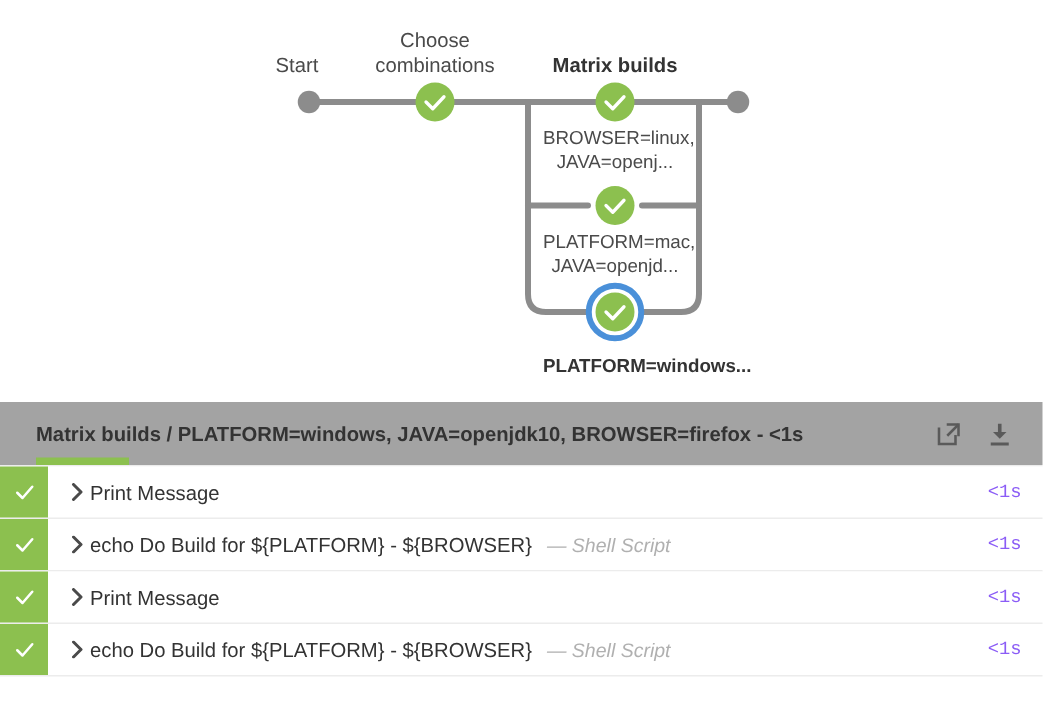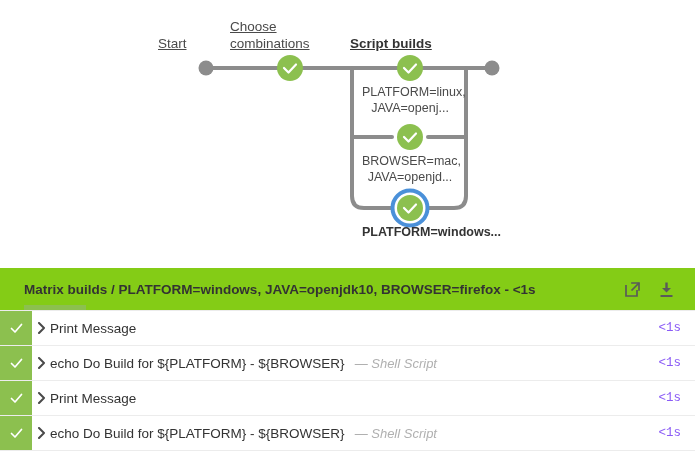--- a/index.html
+++ b/index.html
@@ -25,24 +25,23 @@
   #graph-svg {
     position: absolute;
     left: 0;
     top: 0;
   }
 
   .stage-label {
     position: absolute;
     font-size: 13.5px;
     color: #4a4a4a;
-    text-align: left;
+    text-align: center;
     line-height: 17px;
     white-space: pre-line;
-    text-decoration: underline;
   }
   .stage-label.selected {
     font-weight: bold;
     color: #333333;
   }
 
   .node-label {
     position: absolute;
     font-size: 12.5px;
     line-height: 16px;
@@ -61,21 +60,21 @@
     left: 0;
     top: 268px;
     width: 695px;
   }
 
   #log-header {
     display: flex;
     align-items: center;
     padding: 0 16px 0 24px;
     height: 42px;
-    background: #84cc16;
+    background: #a3a3a3;
   }
   #log-header-title {
     font-size: 13.5px;
     font-weight: bold;
     color: #333333;
     flex: 1;
     white-space: nowrap;
   }
   .header-icon-btn {
     width: 26px;
@@ -107,20 +106,21 @@
     display: flex;
     align-items: center;
     justify-content: center;
   }
   .row-status svg { display: block; }
 
   .row-body {
     flex: 1;
     display: flex;
     align-items: center;
+    padding-left: 10px;
     padding-right: 14px;
     min-width: 0;
   }
   .row-chevron {
     width: 18px;
     min-width: 18px;
     display: flex;
     align-items: center;
     justify-content: center;
     cursor: pointer;
@@ -205,28 +205,28 @@
       <circle cx="410" cy="208" r="13" fill="#8cc04f"></circle>
       <path d="M 404 208 L 408.5 212.5 L 416 204.5" stroke="#ffffff" stroke-width="2.2" fill="none" stroke-linecap="round" stroke-linejoin="round"></path>
     </g>
   </svg>
 
   <div class="stage-label" style="left:158px; top:35px; width:80px;">Start</div>
 
   <div class="stage-label" style="left:230px; top:18px; width:120px;">Choose
 combinations</div>
 
-  <div class="stage-label selected" style="left:350px; top:35px; width:120px;">Script builds</div>
-
-
-  <div class="node-label" style="left:362px; top:84px;">PLATFORM=linux, JAVA=openj...</div>
-
-  <div class="node-label" style="left:362px; top:153px;">BROWSER=mac, JAVA=openjd...</div>
-
-  <div class="node-label selected" style="left:362px; top:224px;">PLATFORM=windows...</div>
+  <div class="stage-label selected" style="left:350px; top:35px; width:120px;">Matrix builds</div>
+
+
+  <div class="node-label" style="left:362px; top:84px;">BROWSER=linux, JAVA=openj...</div>
+
+  <div class="node-label" style="left:362px; top:153px;">PLATFORM=mac, JAVA=openjd...</div>
+
+  <div class="node-label selected" style="left:362px; top:236px;">PLATFORM=windows...</div>
 </div>
 
 <div id="log-panel">
 
   <div id="log-header">
     <div id="log-header-title">Matrix builds / PLATFORM=windows, JAVA=openjdk10, BROWSER=firefox - &lt;1s</div>
 
     <div class="header-icon-btn">
       <svg width="17" height="17" viewBox="0 0 17 17">
         <path d="M2 4 L2 15 L13 15 L13 9" stroke="#5a5a5a" stroke-width="1.7" fill="none"></path>

